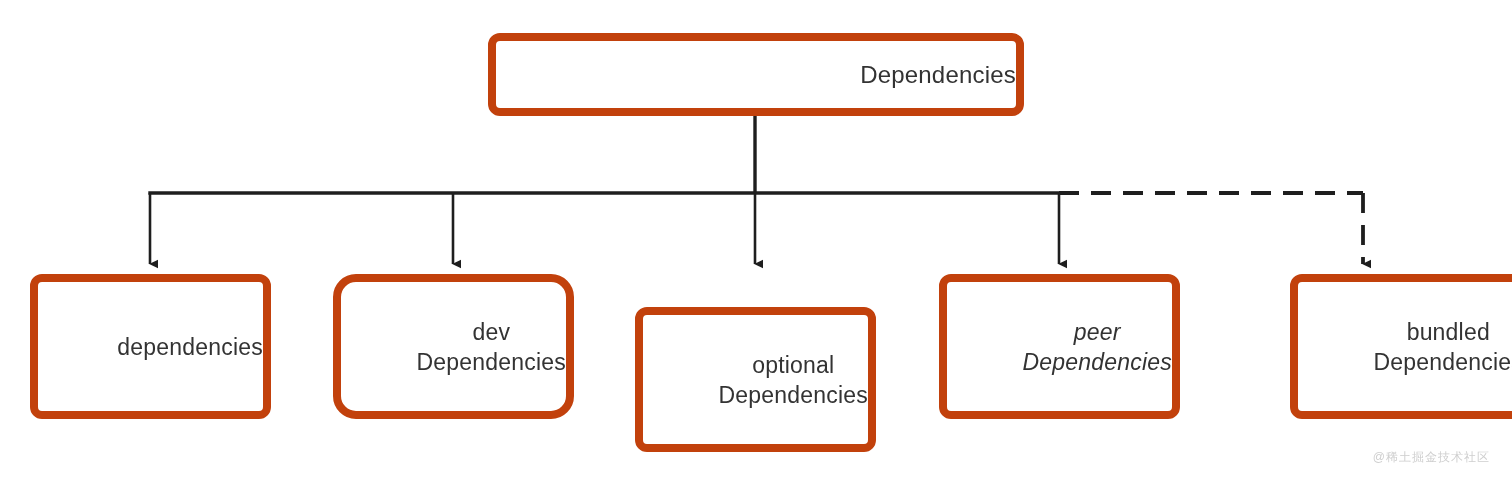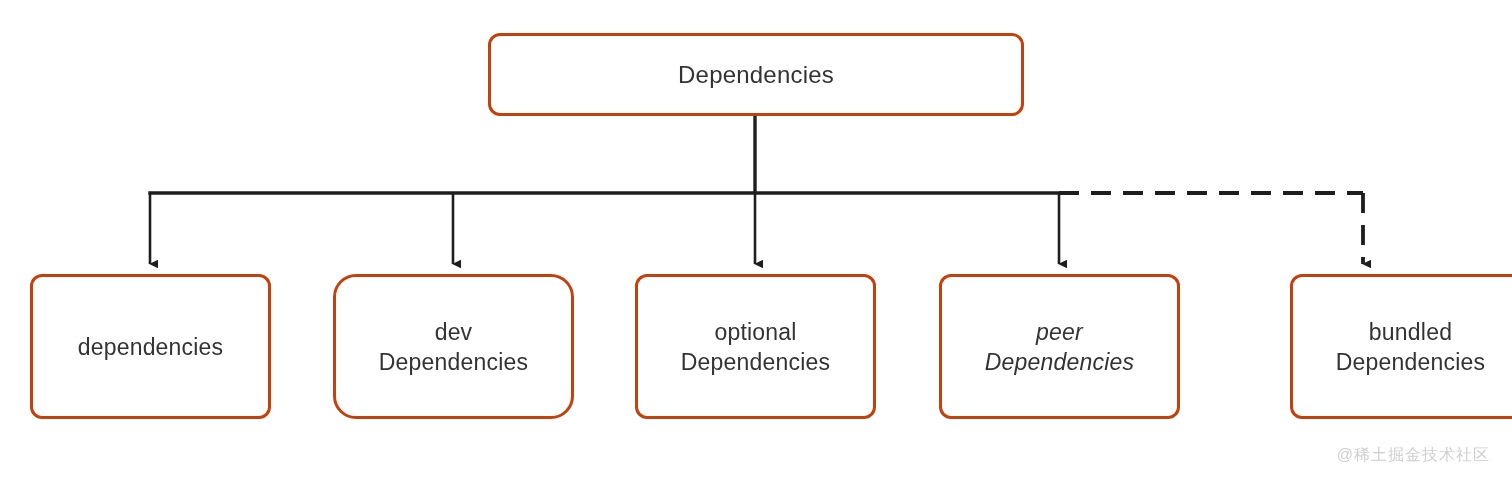--- a/index.html
+++ b/index.html
@@ -18,25 +18,25 @@
     position: absolute;
     left: 0;
     top: 0;
     width: 1512px;
     height: 480px;
   }
   .node-box {
     position: absolute;
     box-sizing: border-box;
     background: #ffffff;
-    border: 3px solid #c2410c;
+    border: 8px solid #c2410c;
     border-radius: 12px;
     display: flex;
     align-items: center;
-    justify-content: center;
+    justify-content: flex-end;
     text-align: center;
   }
   .node-label {
     color: #333333;
     font-size: 23px;
     line-height: 30px;
     font-weight: 400;
     letter-spacing: 0.2px;
     white-space: pre-line;
   }
@@ -47,30 +47,30 @@
     height: 83px;
   }
   #root-node .node-label { font-size: 24px; }
   .leaf-node {
     top: 274px;
     width: 241px;
     height: 145px;
   }
   #leaf-0 { left: 30px; }
   #leaf-1 { left: 333px; border-radius: 23px; }
-  #leaf-2 { left: 635px; }
+  #leaf-2 { left: 635px; margin-top: 33px; }
   #leaf-3 { left: 939px; font-style: italic; }
   #leaf-4 { left: 1290px; }
 
   #watermark {
     position: absolute;
     right: 22px;
     bottom: 14px;
     color: #cfcfcf;
-    font-size: 16px;
+    font-size: 12px;
     letter-spacing: 1px;
     user-select: none;
   }
 </style>
 </head>
 <body>
 
 <svg id="diagram-canvas" viewBox="0 0 1512 480" xmlns="http://www.w3.org/2000/svg">
   <defs>
     <marker id="arrowhead" markerWidth="10" markerHeight="10" refX="4.6" refY="8.4" orient="auto" markerUnits="userSpaceOnUse">

